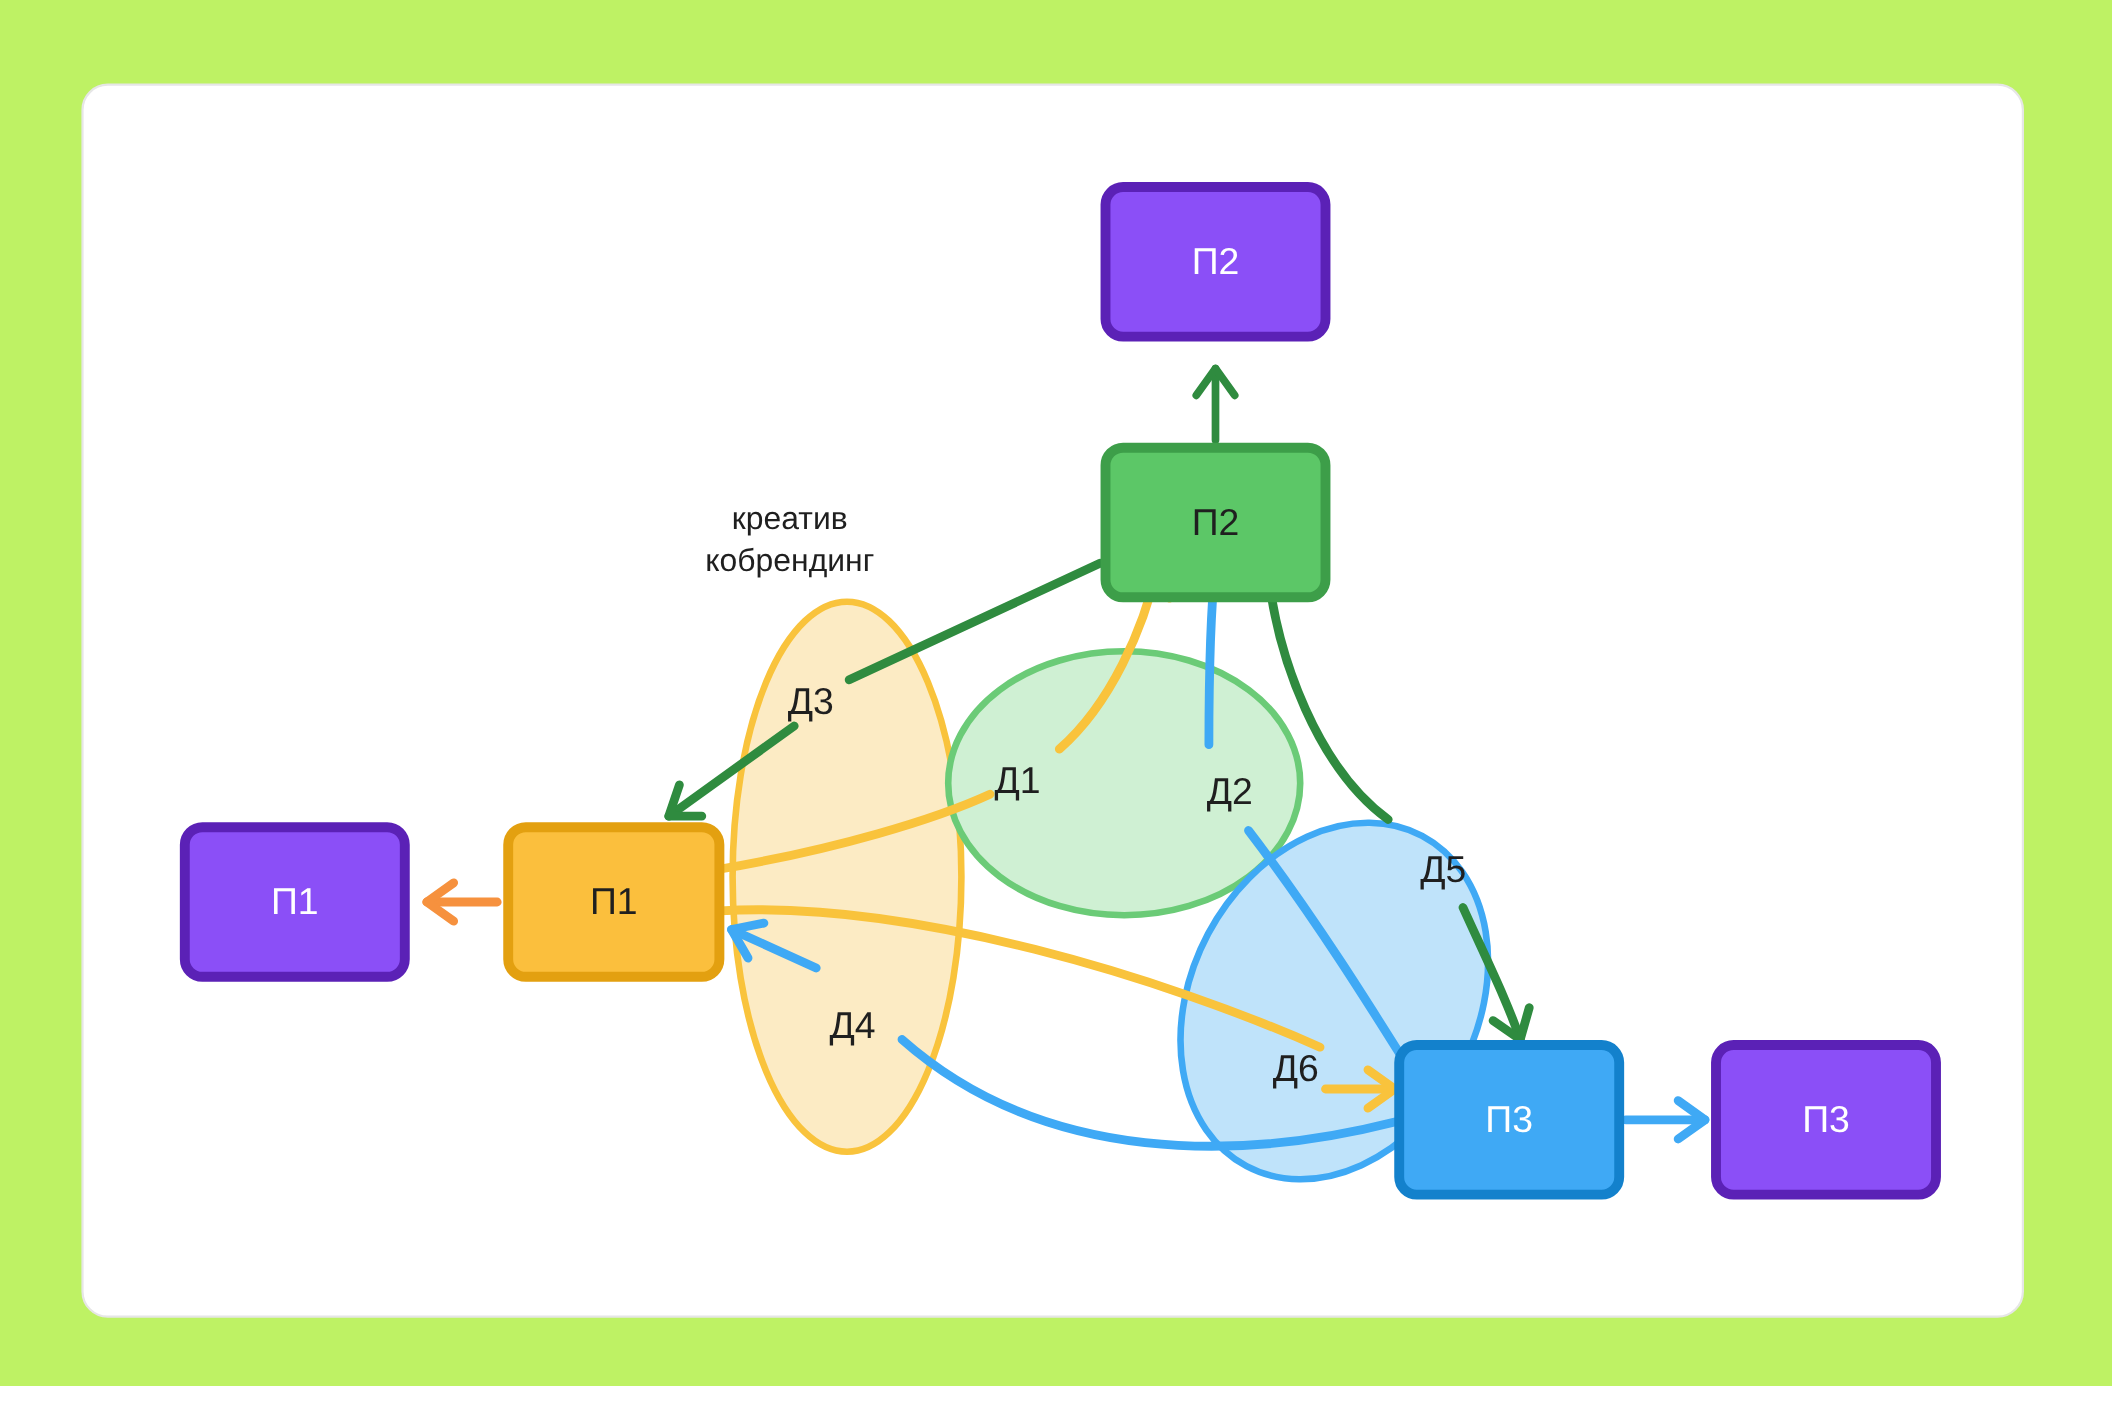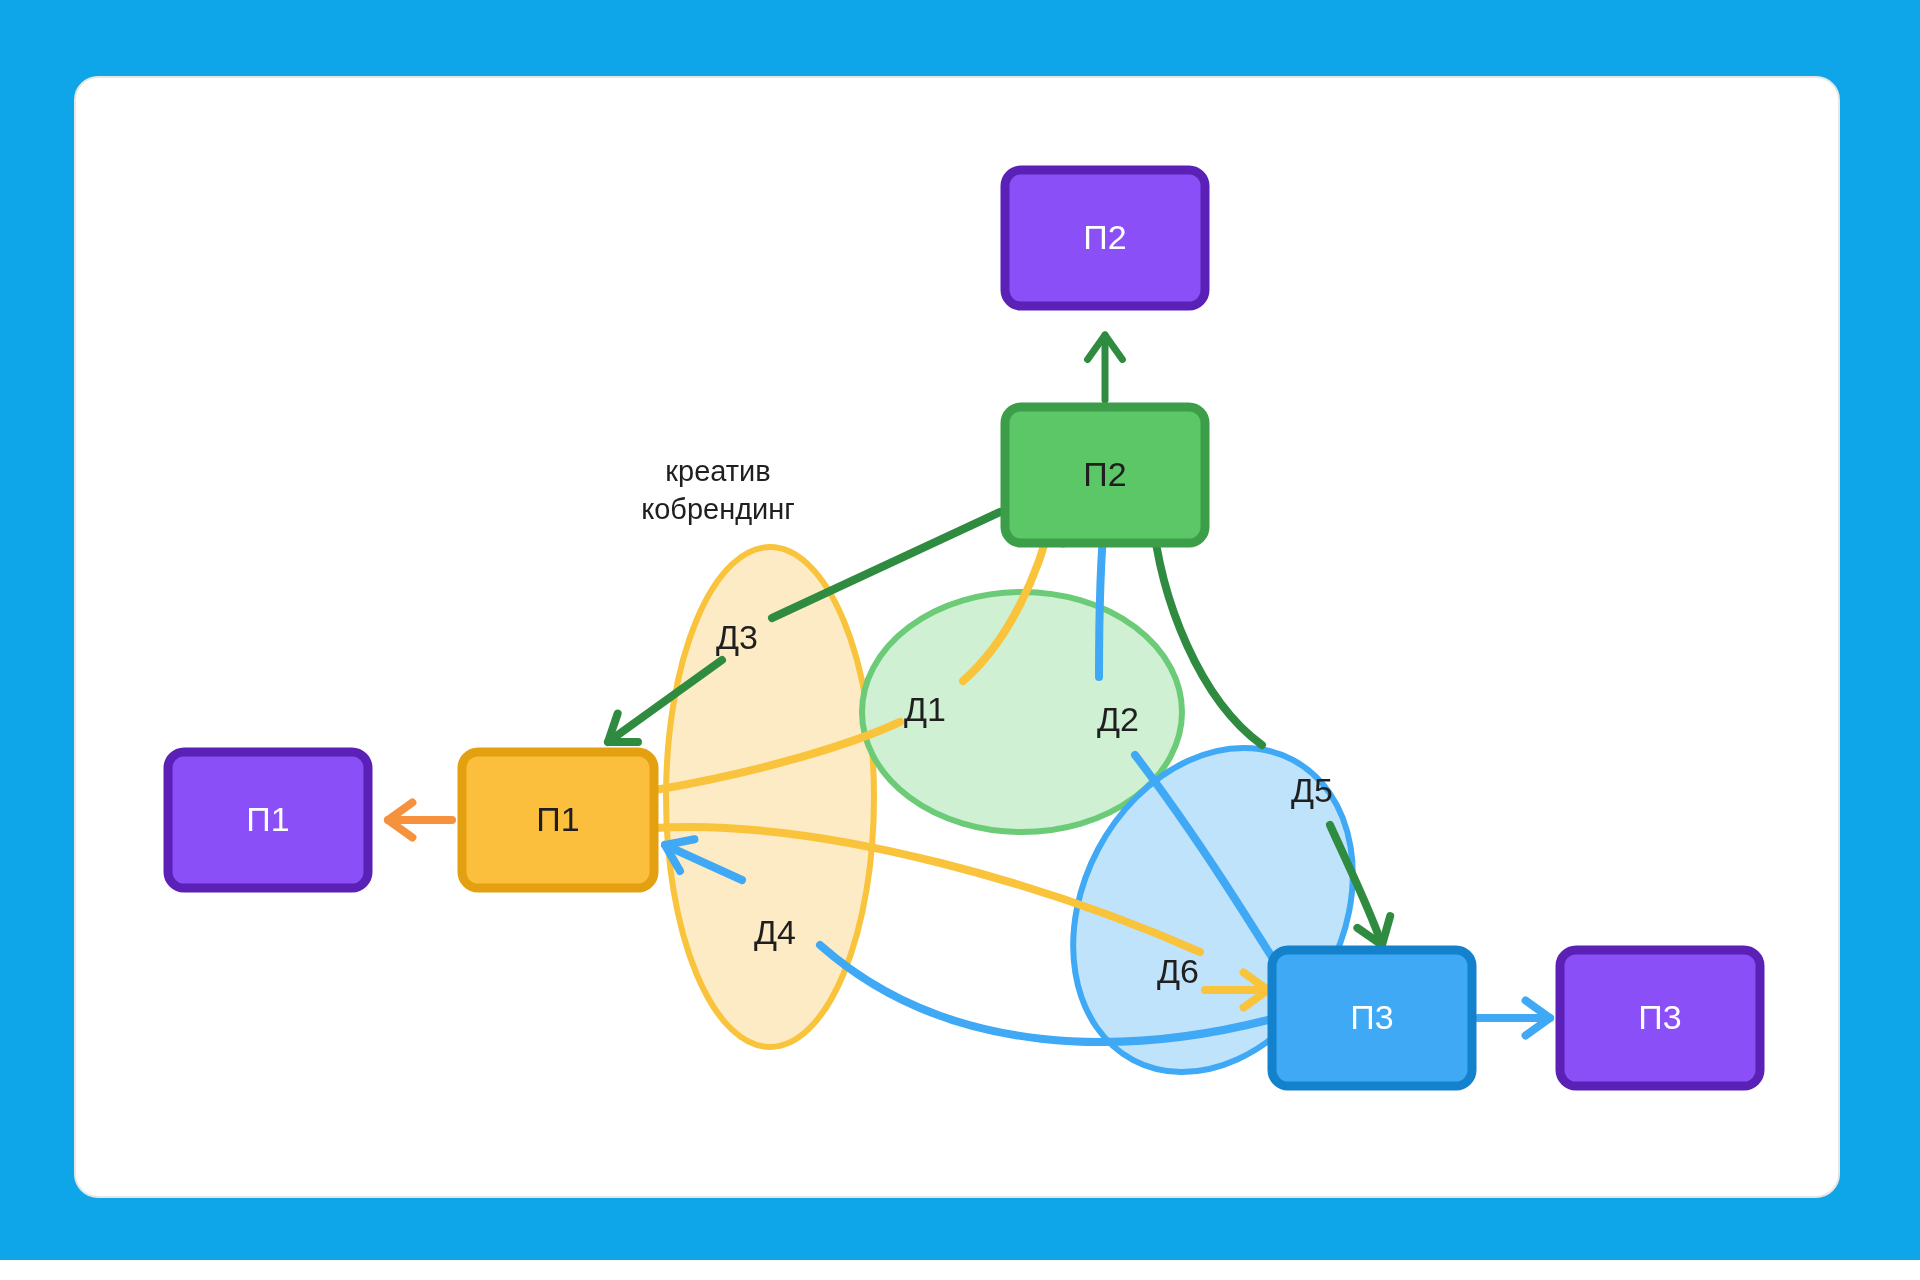--- a/index.html
+++ b/index.html
@@ -8,21 +8,21 @@
     width: 1920px;
     height: 1280px;
     background: #ffffff;
     font-family: "Liberation Sans", sans-serif;
     overflow: hidden;
   }
   #stage {
     position: relative;
     width: 1920px;
     height: 1260px;
-    background: #0ea5e9;
+    background: #bef264;
   }
   #card {
     position: absolute;
     left: 74px;
     top: 76px;
     width: 1766px;
     height: 1122px;
     border: 2px solid #e6e6e6;
     border-radius: 24px;
     background: #ffffff;

